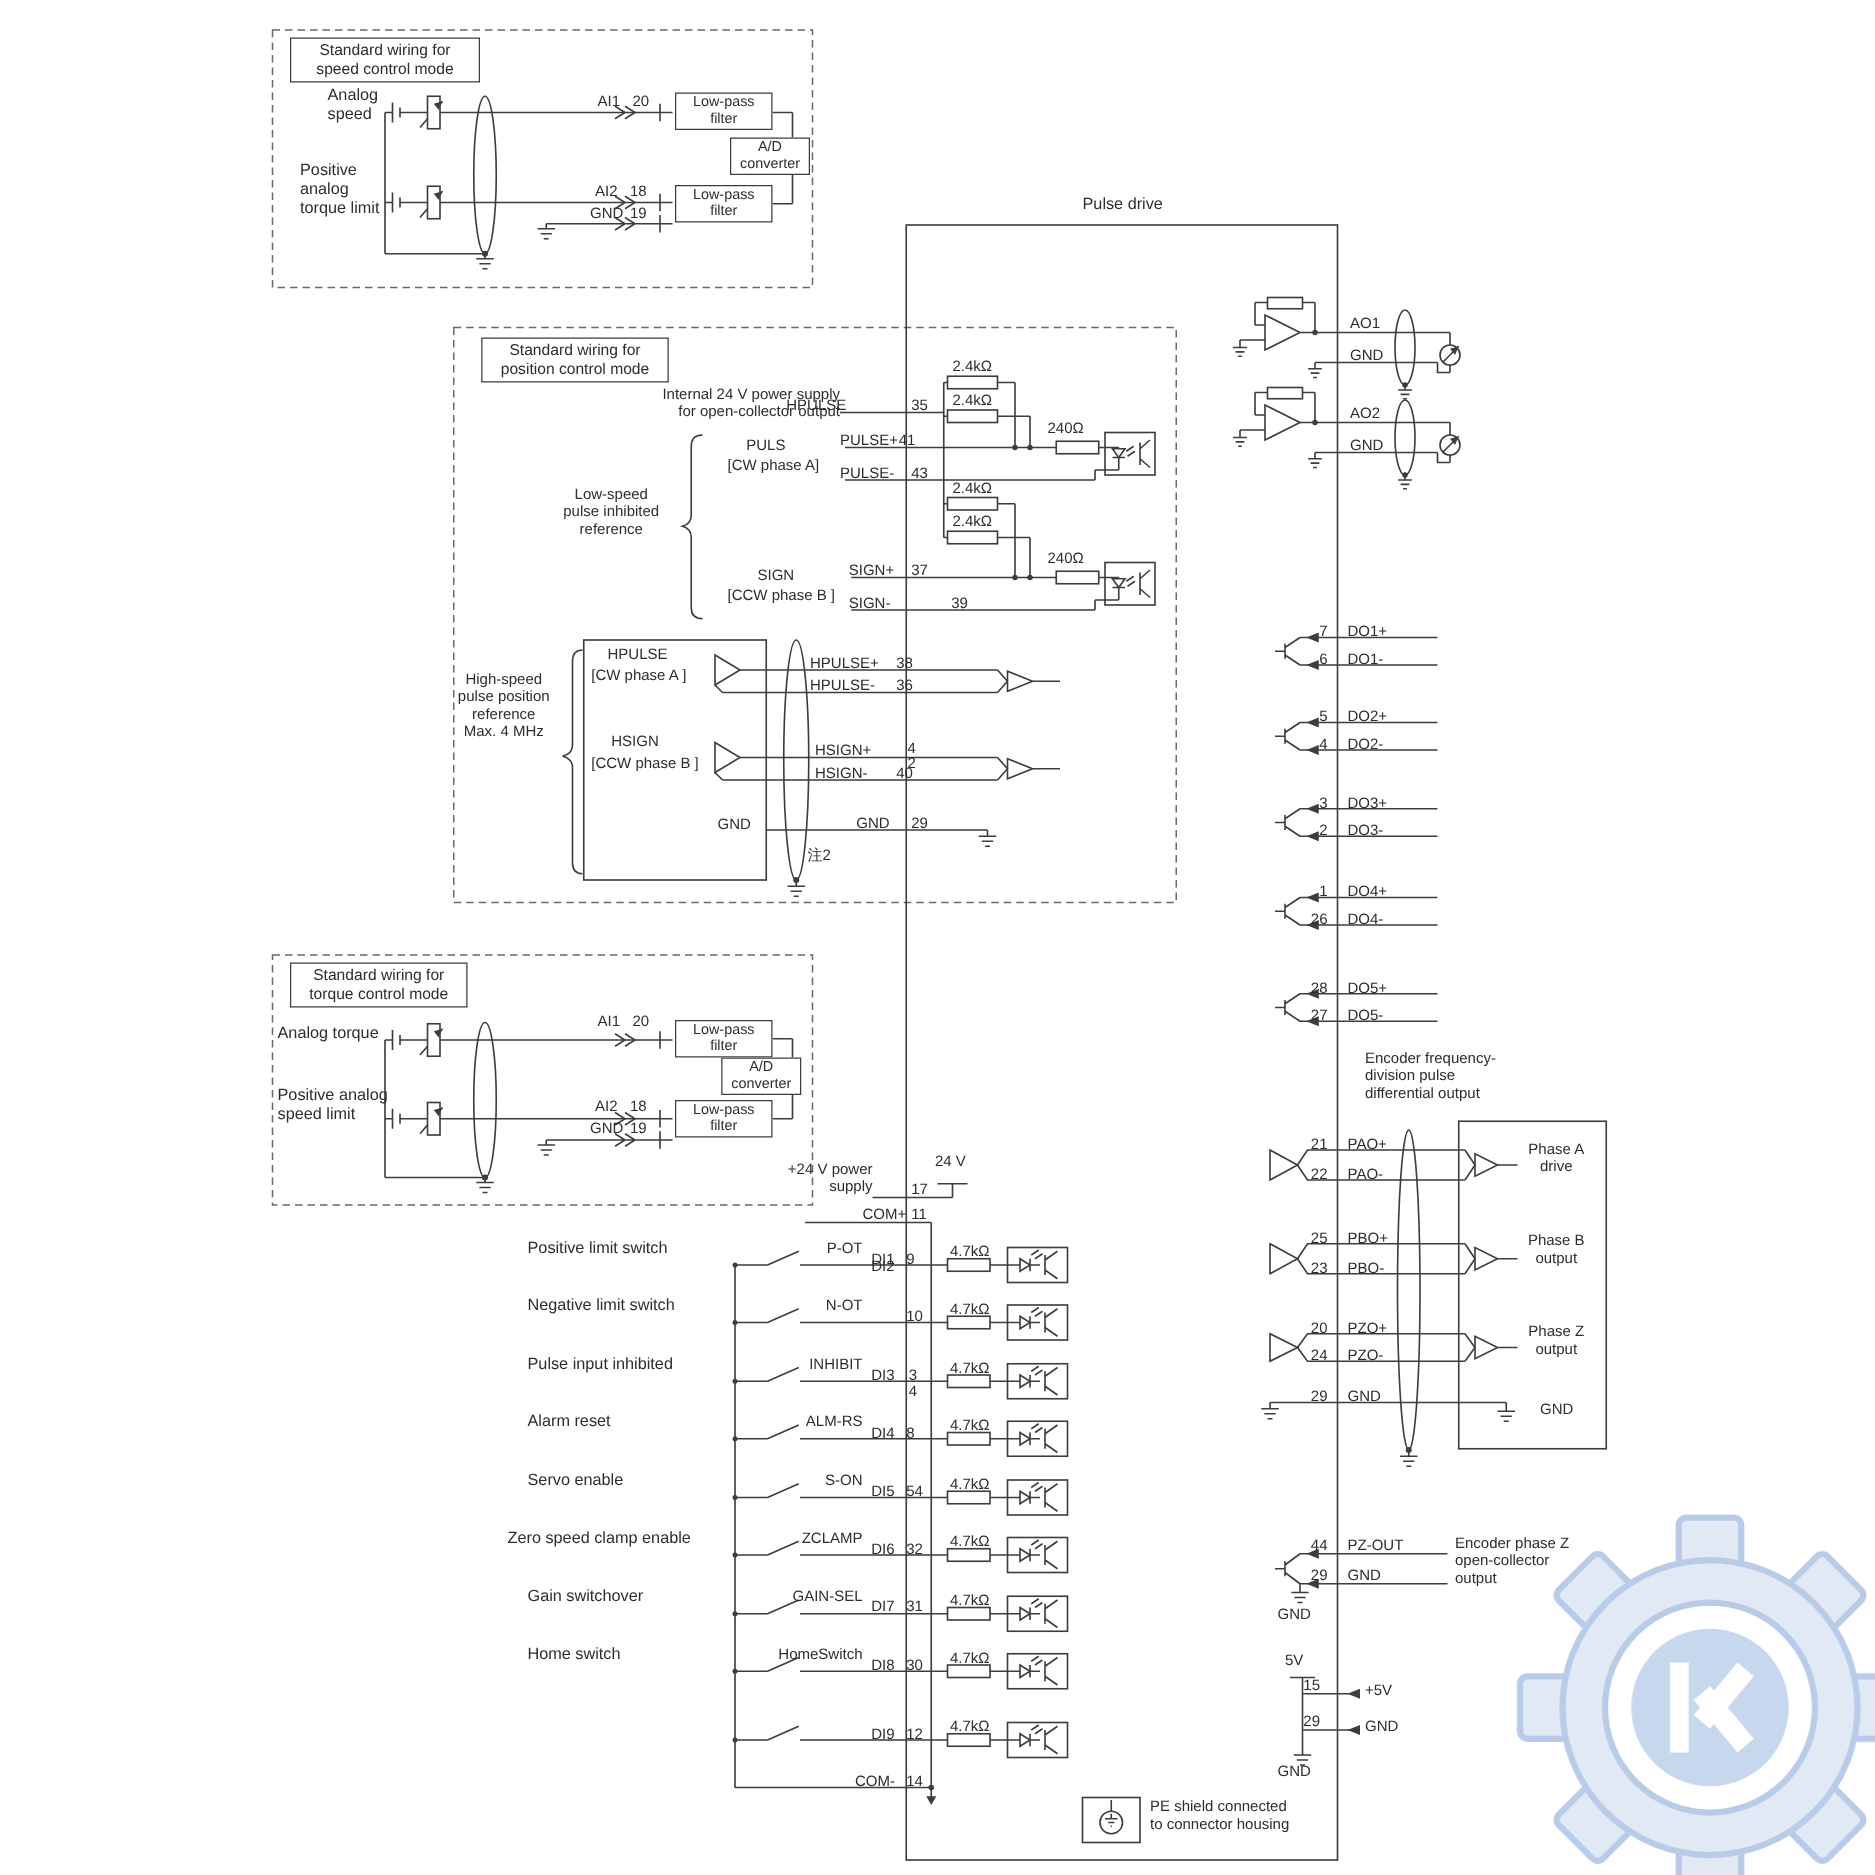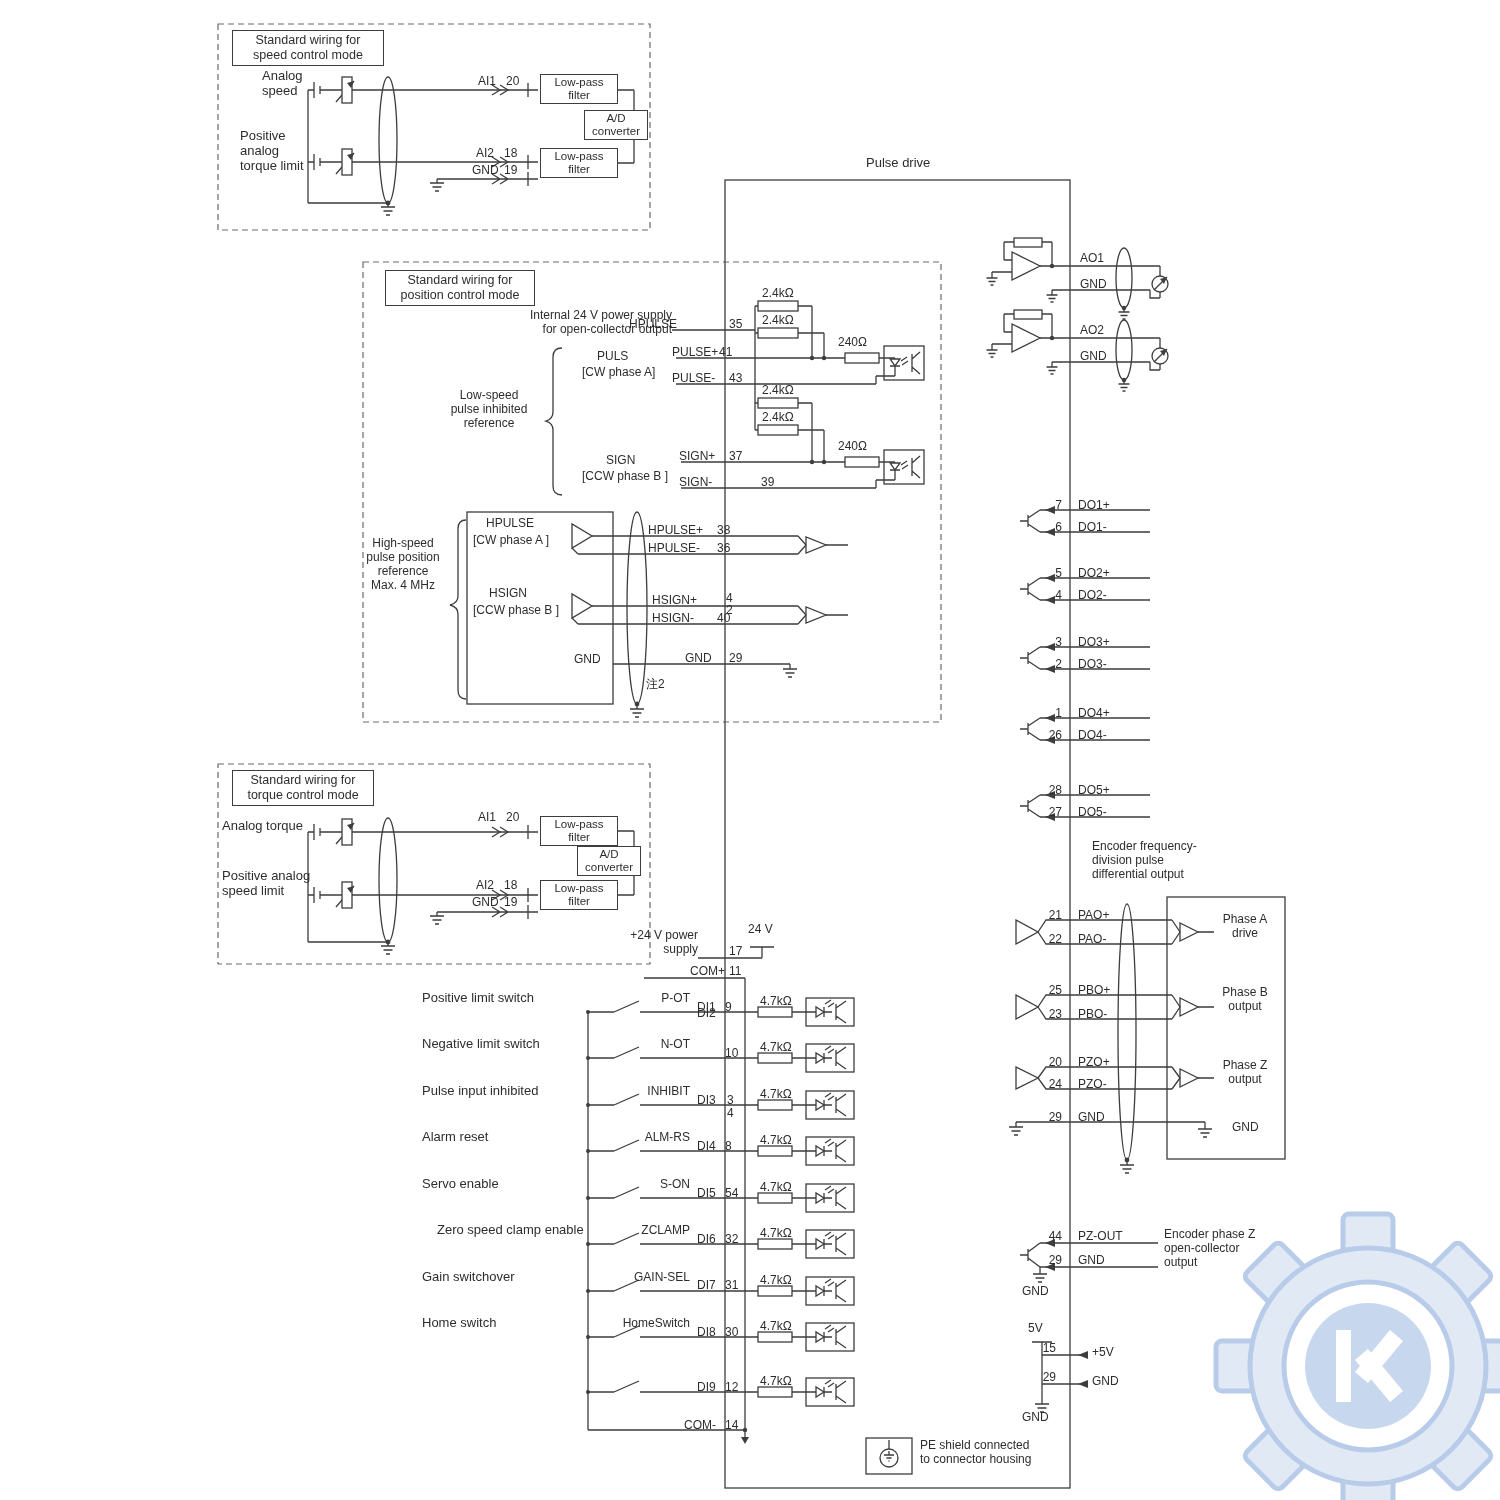--- a/index.html
+++ b/index.html
@@ -451,21 +451,21 @@
 <div class="lbl s" style="left:697px;top:1139px">DI4</div>
 <div class="lbl s" style="left:725px;top:1139px">8</div>
 <div class="lbl s" style="left:760px;top:1133px">4.7kΩ</div>
 
 <div class="lbl" style="left:422px;top:1176px">Servo enable</div>
 <div class="lbl s r" style="left:590px;top:1177px;width:100px">S-ON</div>
 <div class="lbl s" style="left:697px;top:1186px">DI5</div>
 <div class="lbl s" style="left:725px;top:1186px">54</div>
 <div class="lbl s" style="left:760px;top:1180px">4.7kΩ</div>
 
-<div class="lbl" style="left:437px;top:1222px">Zero speed clamp enable</div>
+<div class="lbl" style="left:406px;top:1222px">Zero speed clamp enable</div>
 <div class="lbl s r" style="left:590px;top:1223px;width:100px">ZCLAMP</div>
 <div class="lbl s" style="left:697px;top:1232px">DI6</div>
 <div class="lbl s" style="left:725px;top:1232px">32</div>
 <div class="lbl s" style="left:760px;top:1226px">4.7kΩ</div>
 
 <div class="lbl" style="left:422px;top:1269px">Gain switchover</div>
 <div class="lbl s r" style="left:590px;top:1270px;width:100px">GAIN-SEL</div>
 <div class="lbl s" style="left:697px;top:1278px">DI7</div>
 <div class="lbl s" style="left:725px;top:1278px">31</div>
 <div class="lbl s" style="left:760px;top:1273px">4.7kΩ</div>

